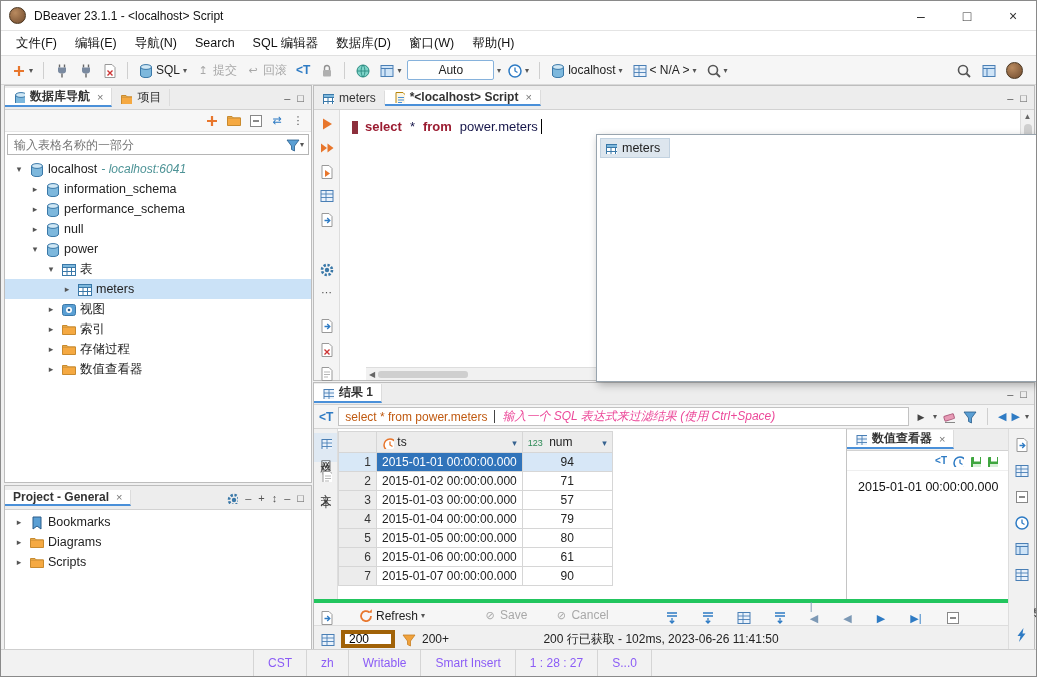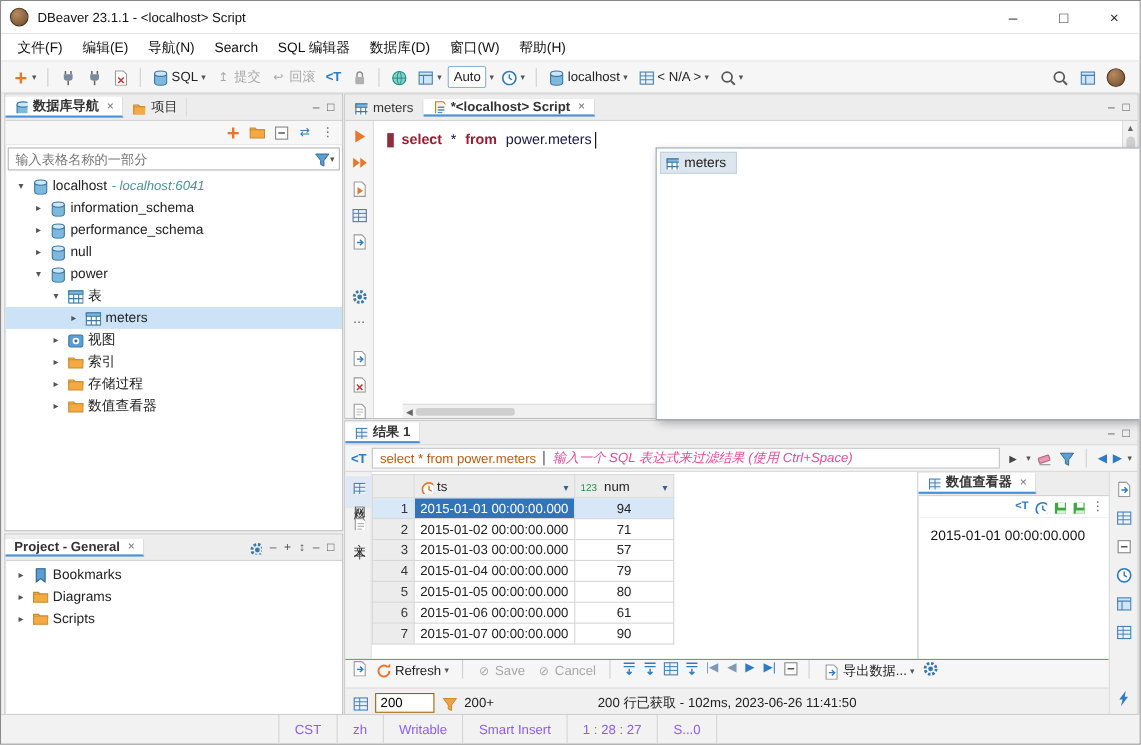--- a/index.html
+++ b/index.html
@@ -18,21 +18,21 @@
 .menubar{position:absolute;left:0;top:30px;right:0;height:25px;background:#fff;display:flex;align-items:center;padding-left:6px;border-bottom:1px solid #e0e0e0}
 .menu-item{padding:3px 9px;font-size:12.5px;color:#111;border-radius:3px;cursor:default}
 
 .toolbar{position:absolute;left:0;top:55px;right:0;height:29px;background:#f6f6f6;border-bottom:1px solid #d9d9d9;display:flex;align-items:center;padding:0 5px}
 .tgrp{display:flex;align-items:center;gap:3px;padding:0 2px}
 .tsep{width:1px;height:17px;background:#cfcfcf;margin:0 5px}
 .tbtn{display:flex;align-items:center;gap:3px;padding:2px 3px;border-radius:3px}
 .tlabel{font-size:12px;white-space:nowrap}
 .ddw{font-size:8px;color:#555}
 .dis{color:#a8a8a8}
-.autobox{border:1px solid #86b2dc;background:#fff;padding:2px 4px;font-size:12px;border-radius:2px}
+.autobox{border:1px solid #86b2dc;background:#fff;padding:2px 30px;font-size:12px;border-radius:2px}
 .tright{margin-left:auto;display:flex;align-items:center;gap:10px;padding-right:8px}
 .tfilter{color:#2e7bc4;font-weight:bold;font-size:12px}
 
 .panel{position:absolute;background:#fff;border:1px solid #bdbdbd;display:flex;flex-direction:column}
 .tabbar{display:flex;align-items:center;height:24px;background:#ededed;border-bottom:1px solid #d2d2d2;flex:none}
 .ptab{display:flex;align-items:center;gap:5px;padding:0 8px;font-size:12px;color:#333;border-right:1px solid #dcdcdc;white-space:nowrap}
 .ptab.active{background:#fff;font-weight:bold;border-bottom:2px solid #4a90d9}
 .tab-x{font-size:11px;color:#777;margin-left:2px;font-weight:normal}
 .bar-right{margin-left:auto;display:flex;align-items:center;gap:7px;padding-right:7px;color:#555;font-size:11px}
 
@@ -67,21 +67,21 @@
 .autocomplete{position:absolute;left:595px;top:133px;width:441px;height:248px;background:#fff;border:1px solid #98a4ae;box-shadow:2px 3px 8px rgba(0,0,0,.28);z-index:50;padding:3px}
 .ac-item{display:inline-flex;align-items:center;gap:5px;background:#dde6ee;border:1px solid #c2d2e0;padding:2px 9px 2px 4px;font-size:12.5px}
 
 .results-panel{left:312px;top:381px;width:722px;height:269px}
 .res-filterbar{height:24px;display:flex;align-items:center;border-bottom:1px solid #d4d4d4;background:#f4f4f4;padding:0 5px;gap:5px;flex:none}
 .filter-box{flex:1;display:flex;align-items:center;height:19px;border:1px solid #c2c2c2;background:#fff;padding:0 6px;gap:2px;overflow:hidden;white-space:nowrap}
 .fq{color:#c05a11;font-size:12px}
 .fcaret{display:inline-block;width:1px;height:13px;background:#444;margin:0 5px}
 .fph{color:#ec4899;font-style:italic;font-size:12px;overflow:hidden;text-overflow:ellipsis}
 .fnav{color:#2e7bc4;font-size:11px}
-.res-body{display:flex;margin-right:24px;height:170px;flex:none;min-height:0}
+.res-body{display:flex;margin-right:12px;height:170px;flex:none;min-height:0}
 .side-strip{width:24px;background:#f1f1f1;border-right:1px solid #ddd;display:flex;flex-direction:column;align-items:center;padding-top:4px;gap:4px;flex:none}
 .vtab{display:flex;flex-direction:column;align-items:center;gap:3px;padding:4px 0;width:100%}
 .vtab.active{background:#dfe9f3}
 .vlabel{writing-mode:vertical-rl;font-size:11px;color:#333;letter-spacing:3px}
 .grid-area{flex:1;background:#fff;overflow:hidden;padding:2px 0 0 0}
 table.grid{border-collapse:collapse;font-size:12px;table-layout:fixed}
 .grid th,.grid td{border:1px solid #d6d6d6;height:19px;padding:0 5px;overflow:hidden;white-space:nowrap}
 .grid th{background:#ececec;font-weight:normal;height:21px;text-align:left}
 .rownum{width:38px;background:#ececec;text-align:right;color:#333}
 .col-ts{width:136px}
@@ -93,25 +93,25 @@
 .cell-sel{background:#3174ba;color:#fff}
 .cell-rowsel{background:#d7e7f7}
 
 .viewer{width:176px;border-left:1px solid #c4c4c4;display:flex;flex-direction:column;background:#fff;flex:none}
 .viewer-tools{height:20px;display:flex;justify-content:flex-end;align-items:center;gap:5px;padding:0 5px;border-bottom:1px solid #efefef;flex:none}
 .viewer-content{flex:1;padding:9px 11px;font-size:12.5px;color:#111}
 
 .right-strip{position:absolute;right:0;top:46px;bottom:0;width:26px;background:#f1f1f1;border-left:1px solid #ddd;display:flex;flex-direction:column;align-items:center;gap:11px;padding-top:8px}
 .rs-bottom{margin-top:auto;margin-bottom:8px}
 
-.res-toolbar{height:26px;border-top:1px solid #22c55e;display:flex;align-items:flex-start;gap:4px;padding:0 5px;background:#f6f6f6;margin-right:26px;flex:none}
+.res-toolbar{height:26px;border-top:4px solid #22c55e;display:flex;align-items:flex-end;gap:21px;padding:0 5px;background:#f6f6f6;margin-right:26px;flex:none}
 .navico{font-size:11px;color:#2e7bc4;padding:0 2px}
 .navico.mut{color:#7d99b5}
 .res-fetch{height:27px;display:flex;align-items:center;gap:6px;padding:0 6px;background:#f0f0f0;margin-right:26px;border-top:1px solid #ddd;position:relative;flex:none}
-.fetch-input{width:54px;height:18px;border:1px solid #a16207;background:#fff;font-size:12px;padding:0 4px;outline:none}
+.fetch-input{width:54px;height:18px;border:4px solid #a16207;background:#fff;font-size:12px;padding:0 4px;outline:none}
 .fetch-status{position:absolute;left:0;right:0;text-align:center;font-size:12px;color:#222;pointer-events:none}
 
 .statusbar{position:absolute;left:0;bottom:0;right:0;height:27px;background:#f2f2f2;border-top:1px solid #cfcfcf;display:flex;align-items:stretch;font-size:12px;color:#8b5cf6}
 .sb-spacer{width:252px}
 .sb-item{display:flex;align-items:center;padding:0 14px;border-left:1px solid #d5d5d5}
 .sb-item:last-child{border-right:1px solid #d5d5d5}
 </style>
 </head>
 <body>
 

